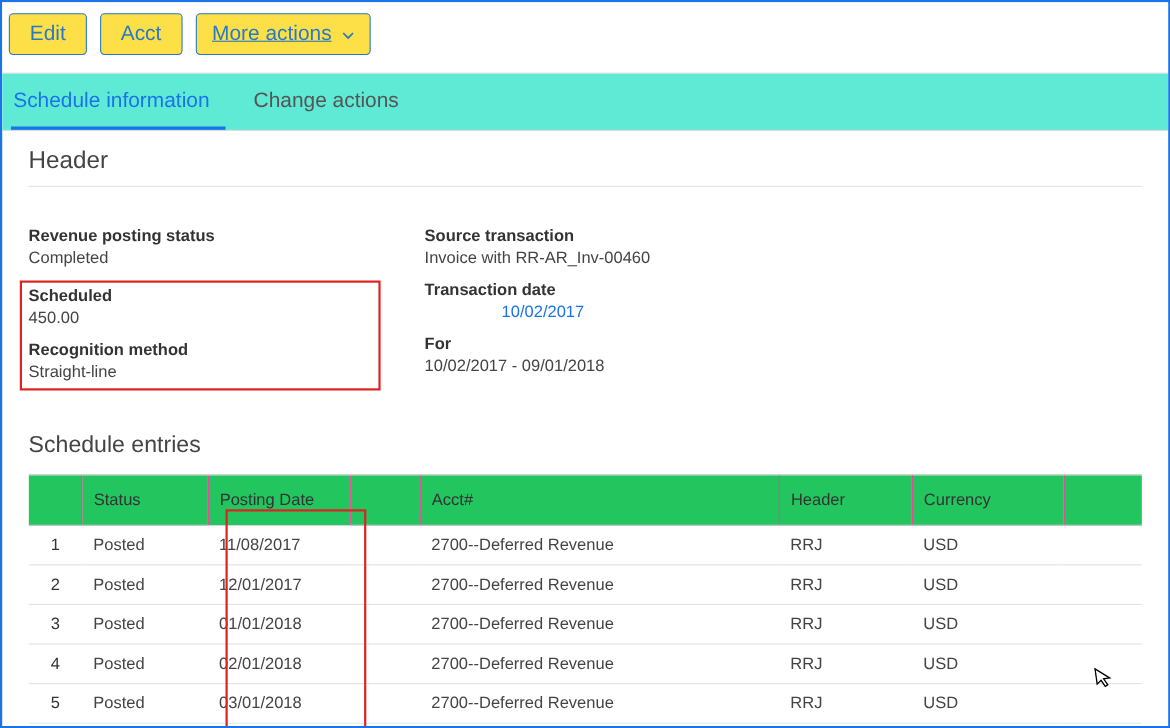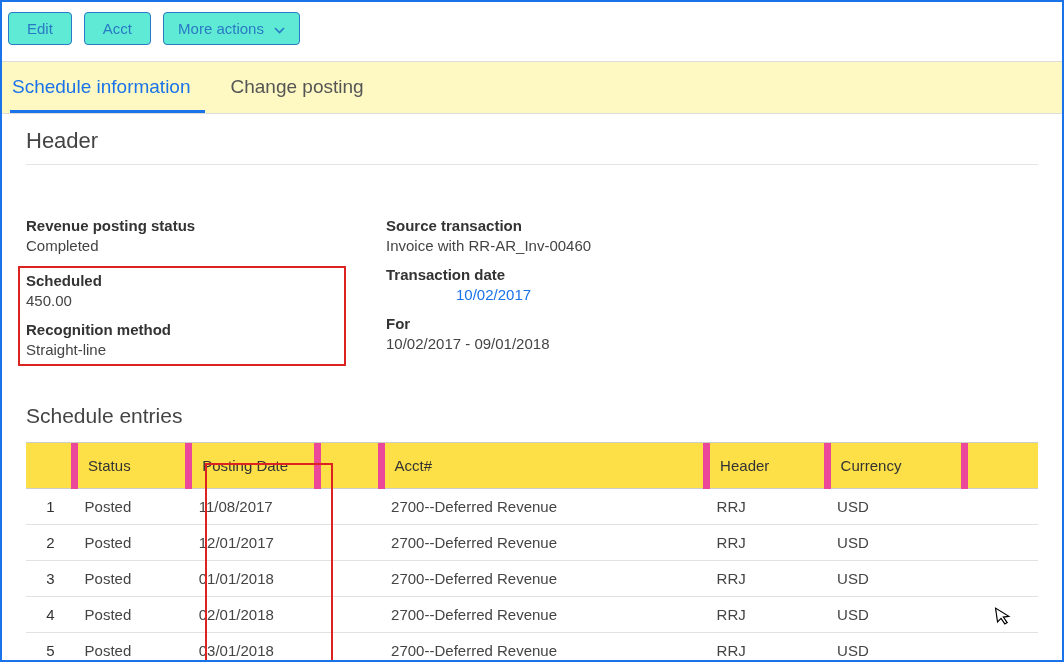--- a/index.html
+++ b/index.html
@@ -23,36 +23,36 @@
   }
   .page-title {
     font-size: 28px;
     font-weight: 400;
     color: #222;
     letter-spacing: -0.3px;
   }
   .title-actions { display: flex; gap: 12px; }
   .btn {
     border: 1px solid #2a79c4;
-    background: #5eead4;
+    background: #fde047;
     color: #2a79c4;
     padding: 7px 18px;
-    font-size: 15px;
+    font-size: 19px;
     border-radius: 4px;
     cursor: pointer;
     display: flex;
     align-items: center;
     gap: 10px;
   }
-  .btn.more { padding: 7px 14px; }
+  .btn.more { padding: 7px 14px; text-decoration: underline; }
   .chevron {
     display: inline-block;
   }
   .tabs {
-    background: #fef9c3;
+    background: #5eead4;
     border-bottom: 1px solid #ddd;
     padding-left: 8px;
     display: flex;
   }
   .tab {
     padding: 14px 14px 12px 2px;
     margin-right: 24px;
     font-size: 19px;
     color: #555;
     cursor: pointer;
@@ -70,21 +70,21 @@
     font-weight: 400;
     color: #444;
     padding-bottom: 10px;
     border-bottom: 1px solid #e4e4e4;
     margin-bottom: 36px;
   }
   .header-grid {
     display: flex;
     gap: 40px;
   }
-  .header-col { display: flex; flex-direction: column; margin-top: 16px; }
+  .header-col { display: flex; flex-direction: column; }
   .col-left { width: 320px; }
   .field { margin-bottom: 12px; }
   .field-label { font-size: 15px; color: #333; font-weight: 600; }
   .field-value { font-size: 15px; color: #444; margin-top: 3px; }
   .link-value { color: #1a73e8; cursor: pointer; }
   .highlight-box {
     border: 2.5px solid #d22;
     padding: 4px 6px 2px 6px;
     margin-left: -8px;
     margin-bottom: 8px;
@@ -107,24 +107,24 @@
   }
   table {
     border-collapse: collapse;
     width: 1090px;
     font-size: 15px;
   }
   th {
     text-align: left;
     font-weight: 400;
     color: #333;
-    background: #fde047;
+    background: #22c55e;
     padding: 14px 10px;
     border-bottom: 1px solid #ccc;
-    border-right: 7px solid #ec4899;
+    border-right: 1px solid #ec4899;
   }
   td {
     padding: 9px 10px;
     border-bottom: 1px solid #e2e2e2;
     color: #444;
   }
   .col-idx   { width: 46px; text-align: center; }
   .col-status{ width: 108px; }
   .col-date  { width: 122px; position: relative; }
   .col-spacer{ width: 60px; }
@@ -167,21 +167,21 @@
         <svg width="11" height="7" viewBox="0 0 11 7">
             <path d="M1 1 L5.5 5.5 L10 1" stroke="#2a79c4" stroke-width="1.6" fill="none"></path>
           </svg>
       </span>
     </button>
   </div>
 </div>
 
 <div class="tabs">
   <div class="tab active">Schedule information</div>
-  <div class="tab">Change posting</div>
+  <div class="tab">Change actions</div>
 </div>
 
 <div class="section">
   <div class="section-heading">Header</div>
   <div class="header-grid">
     <div class="header-col col-left">
       <div class="field">
         <div class="field-label">Revenue posting status</div>
         <div class="field-value">Completed</div>
       </div>

